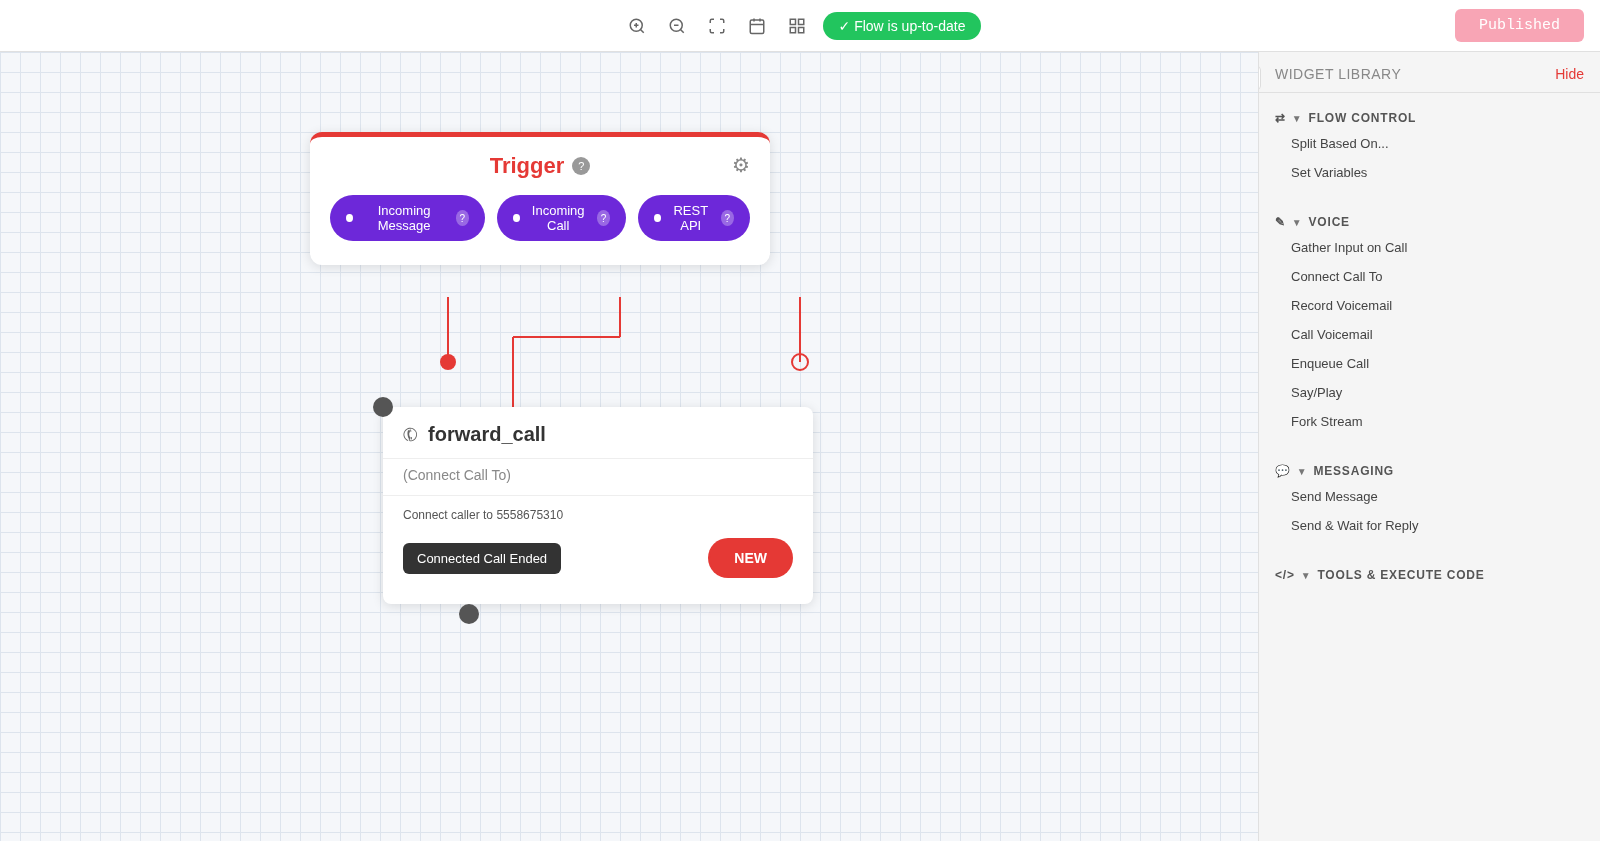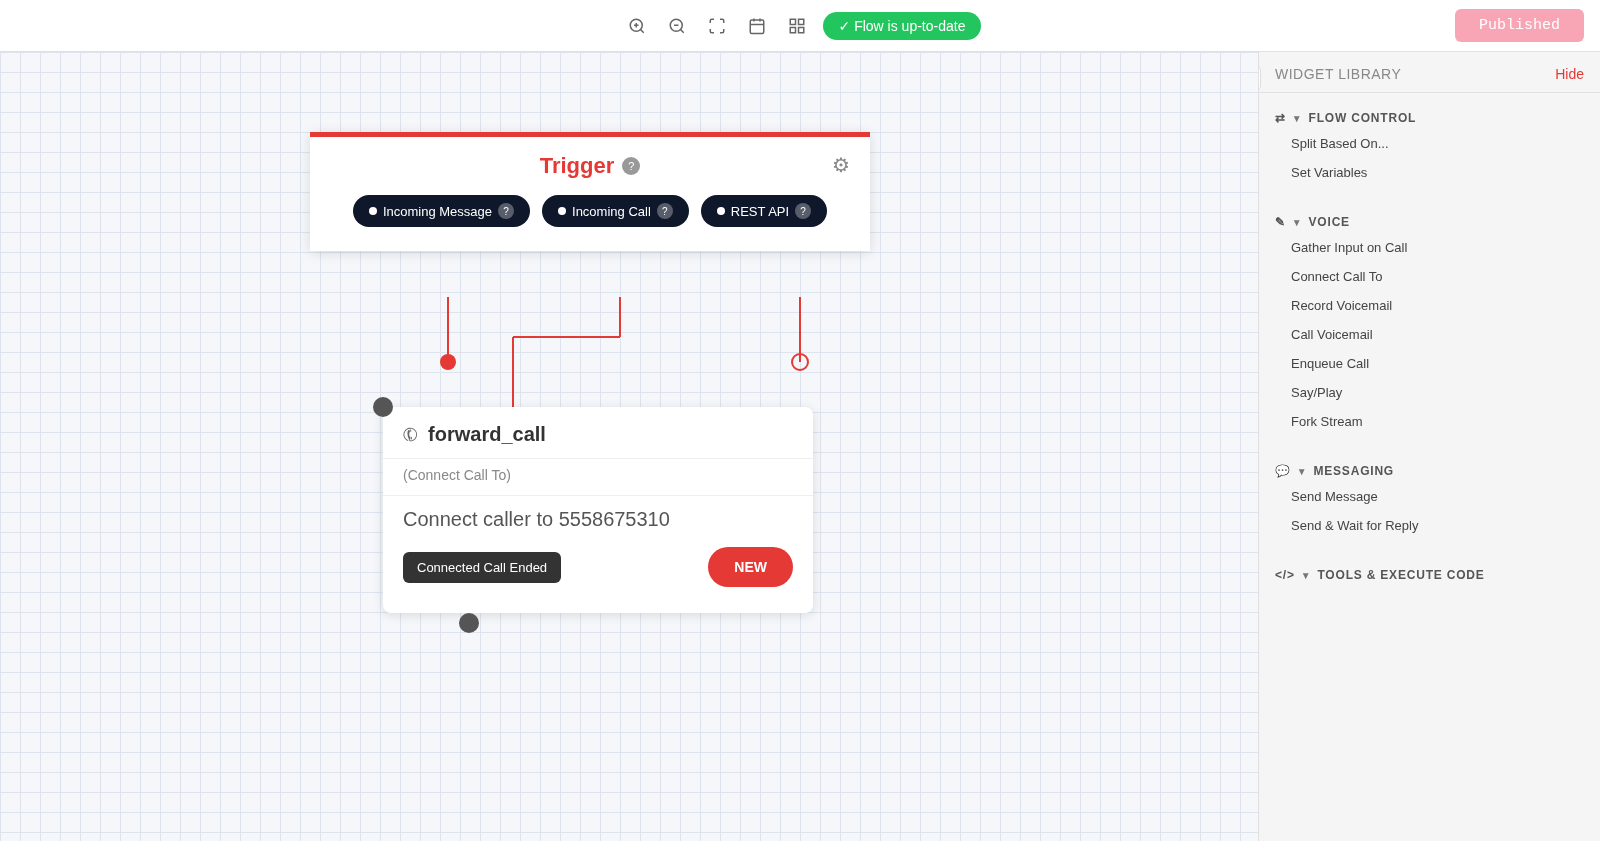--- a/index.html
+++ b/index.html
@@ -41,43 +41,43 @@
       background-image: 
         linear-gradient(#dde4ed 1px, transparent 1px),
         linear-gradient(90deg, #dde4ed 1px, transparent 1px);
       background-size: 20px 20px;
       position: relative; overflow: hidden;
     }
 
     
     .trigger-node {
       position: absolute; top: 80px; left: 310px;
-      background: white; border-radius: 0;
+      background: white; border-radius: 12px;
       border-top: 5px solid #e53935;
       box-shadow: 0 2px 12px rgba(0,0,0,0.12);
-      width: 560px; padding: 16px 20px 24px;
+      width: 460px; padding: 16px 20px 24px;
     }
     .trigger-header {
       display: flex; align-items: center; justify-content: center;
       gap: 8px; margin-bottom: 16px; position: relative;
     }
     .trigger-title {
       color: #e53935; font-size: 22px; font-weight: 600;
     }
     .trigger-help {
       background: #999; color: white; border-radius: 50%;
       width: 18px; height: 18px; font-size: 11px;
       display: flex; align-items: center; justify-content: center;
     }
     .trigger-gear {
       position: absolute; right: 0; top: 0; color: #888; font-size: 20px; cursor: pointer;
     }
     .trigger-buttons { display: flex; gap: 12px; justify-content: center; }
     .trigger-btn {
-      background: #0f172a; color: white; border: none; border-radius: 30px;
+      background: #6d28d9; color: white; border: none; border-radius: 30px;
       padding: 8px 16px; font-size: 13px; cursor: pointer;
       display: flex; align-items: center; gap: 6px;
     }
     .trigger-btn .dot { width: 8px; height: 8px; background: white; border-radius: 50%; display: inline-block; }
     .trigger-btn .q { 
       background: rgba(255,255,255,0.3); border-radius: 50%; 
       width: 16px; height: 16px; font-size: 10px;
       display: flex; align-items: center; justify-content: center;
     }
 
@@ -101,21 +101,21 @@
       display: flex; align-items: center; gap: 10px;
     }
     .node-input-dot {
       width: 20px; height: 20px; background: #555; border-radius: 50%;
       position: absolute; left: -10px; top: 50%; transform: translateY(-50%);
       z-index: 10;
     }
     .phone-icon { color: #666; font-size: 18px; transform: rotate(-30deg); display: inline-block; }
     .node-title { font-size: 20px; font-weight: 600; color: #333; }
     .node-subtitle { color: #888; font-size: 14px; padding: 8px 20px 12px; border-bottom: 1px solid #eee; }
-    .node-content { padding: 12px 20px 16px; color: #555; font-size: 20px; }
+    .node-content { padding: 12px 20px 16px; color: #555; font-size: 12px; }
     .node-footer { display: flex; align-items: center; justify-content: space-between; padding: 0 20px 16px; }
     .connected-call-badge {
       background: #333; color: white; border-radius: 6px;
       padding: 8px 14px; font-size: 13px;
     }
     .new-btn {
       background: #e53935; color: white; border: 2px dashed #e53935; 
       border-radius: 30px; padding: 10px 24px; font-size: 14px;
       cursor: pointer; font-weight: 600;
     }

